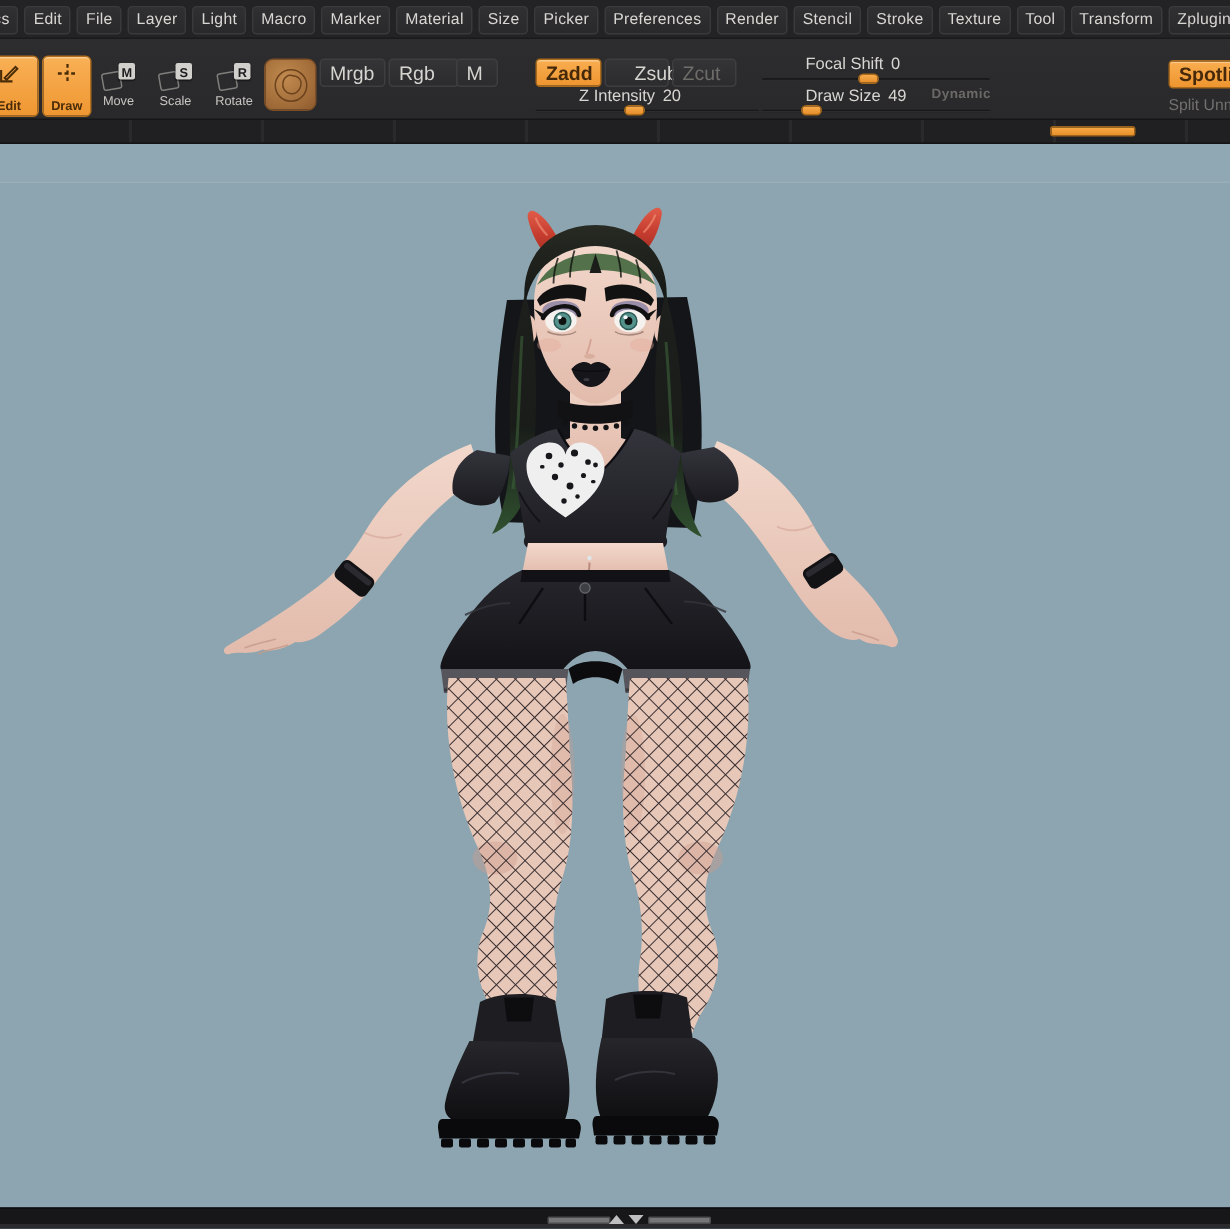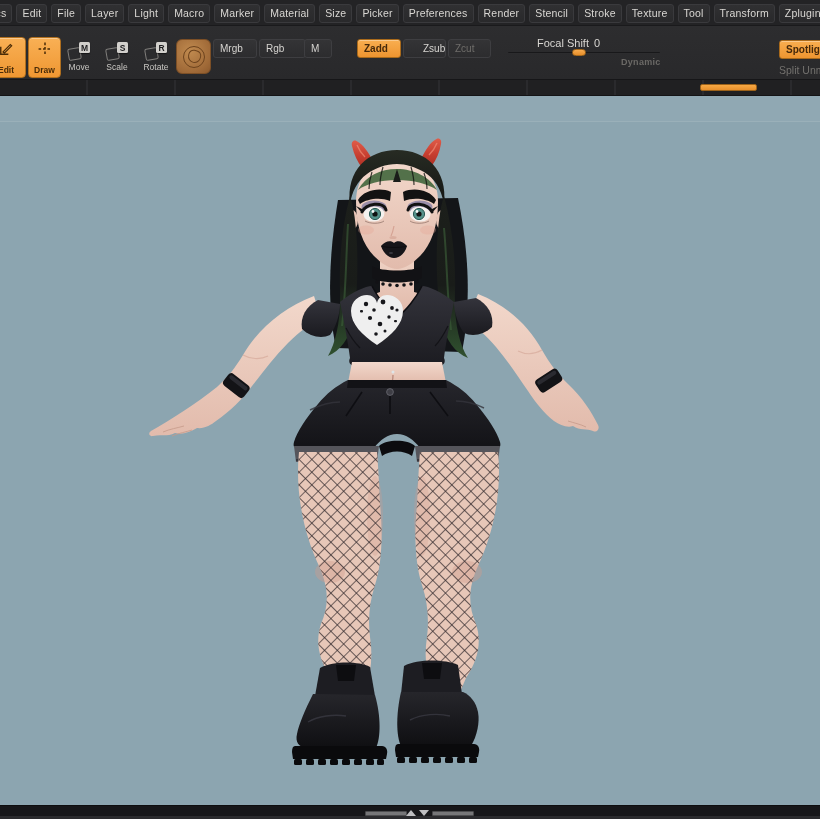--- a/index.html
+++ b/index.html
@@ -44,21 +44,21 @@
   .tt-icon .ghost{
     position:absolute; left:0; bottom:0; width:13px; height:12px;
     border:1.3px solid #8f8d8a; border-radius:2px; transform:rotate(-10deg); opacity:.85;
   }
   .tt-icon b{
     position:absolute; right:0; top:0; width:11px; height:11px; background:#d2d0cc;
     color:#1d1d1f; font-size:8.5px; font-weight:bold; display:flex; align-items:center;
     justify-content:center; border-radius:1.5px; box-shadow:0 1px 1px rgba(0,0,0,.5);
   }
   .flat-btn{
-    position:absolute; height:19px; border-radius:3px; font-size:10px;
+    position:absolute; height:19px; border-radius:3px; font-size:13px;
     display:flex; align-items:center; padding:0 6px; color:#d6d4d0;
     background:linear-gradient(#343436,#2c2c2e); border:1px solid #3e3e41;
   }
   .flat-btn.orange{ color:#46290a; font-weight:bold; }
   .flat-btn.disabled{ color:#6f6d6a; }
   .slider{ position:absolute; height:20px; }
   .sl-label{ position:absolute; left:2px; top:0; font-size:11px; color:#d8d6d2; white-space:nowrap;padding-left:27px; }
   .sl-label .val{ margin-left:5px; }
   .slider.disabled .sl-label{ color:#7b7976; }
   .sl-track{
@@ -177,27 +177,37 @@
 
   <div class="flat-btn" style="left:213px;top:13px;width:44px;">Mrgb</div>
   <div class="flat-btn" style="left:259px;top:13px;width:47px;">Rgb</div>
   <div class="flat-btn" style="left:304px;top:13px;width:28px;">M</div>
 
 
   <div class="flat-btn orange" style="left:357px;top:13px;width:44px;background:linear-gradient(#f9ae50,#ee9530);border:1px solid #a96a1b;">Zadd</div>
   <div class="flat-btn" style="left:403px;top:13px;width:43px;padding-left:19px;">Zsub</div>
   <div class="flat-btn disabled" style="left:448px;top:13px;width:43px;">Zcut</div>
 
+  <div class="slider" style="left:357px;top:32px;width:149px;">
+    <span class="sl-label"><span>Z Intensity</span><span class="val">20</span></span>
+    <div class="sl-track"></div>
+    <div class="sl-handle" style="left:59px;"></div>
+  </div>
 
   <div class="slider" style="left:508px;top:11px;width:152px;">
     <span class="sl-label"><span>Focal Shift</span><span class="val">0</span></span>
     <div class="sl-track"></div>
     <div class="sl-handle" style="left:64px;"></div>
   </div>
 
+  <div class="slider" style="left:508px;top:32px;width:152px;">
+    <span class="sl-label"><span>Draw Size</span><span class="val">49</span></span>
+    <div class="sl-track"></div>
+    <div class="sl-handle" style="left:26px;"></div>
+  </div>
 
   <div class="dyn-text" style="left:621px;top:31px;">Dynamic</div>
 
   <div class="flat-btn orange" style="left:779px;top:14px;width:54px;background:linear-gradient(#f9ae50,#ee9530);border:1px solid #a96a1b;">Spotlight</div>
   <div class="gray-text" style="left:779px;top:38px;">Split Unm</div>
 </div>
 
 <div id="palette-strip">
   <div id="tray-indicator"></div>
 </div>

